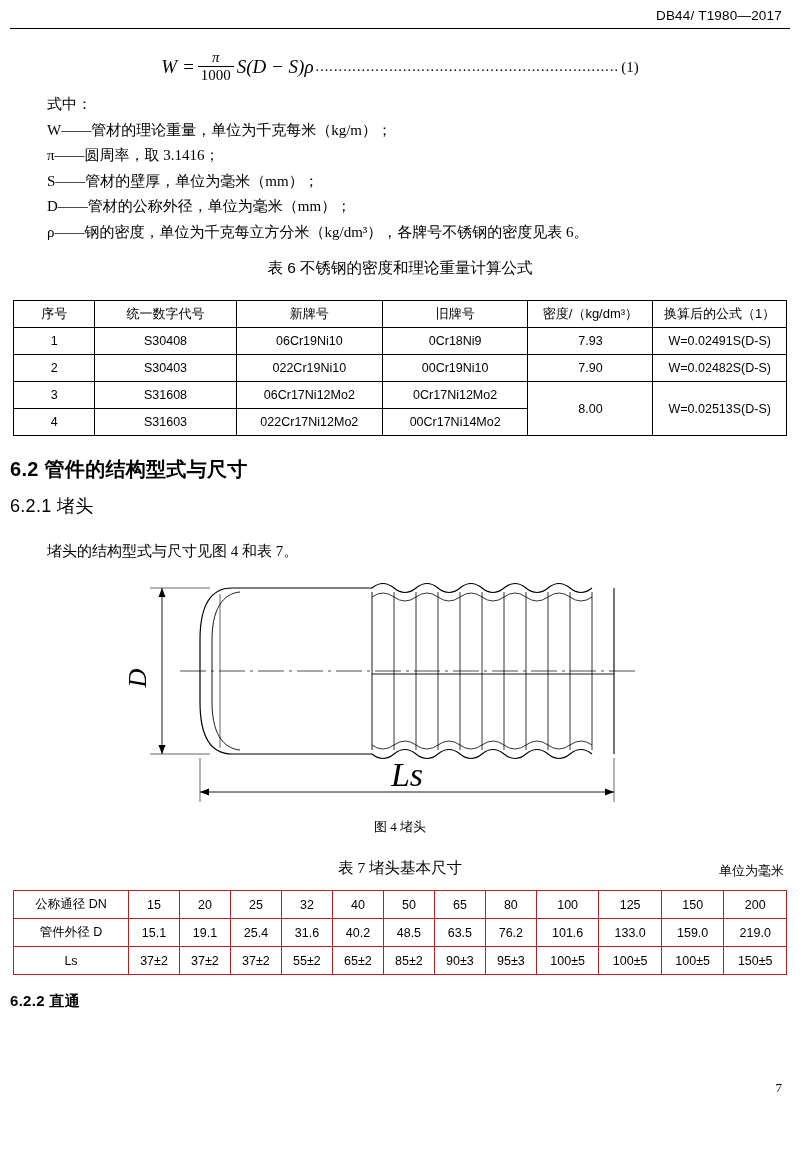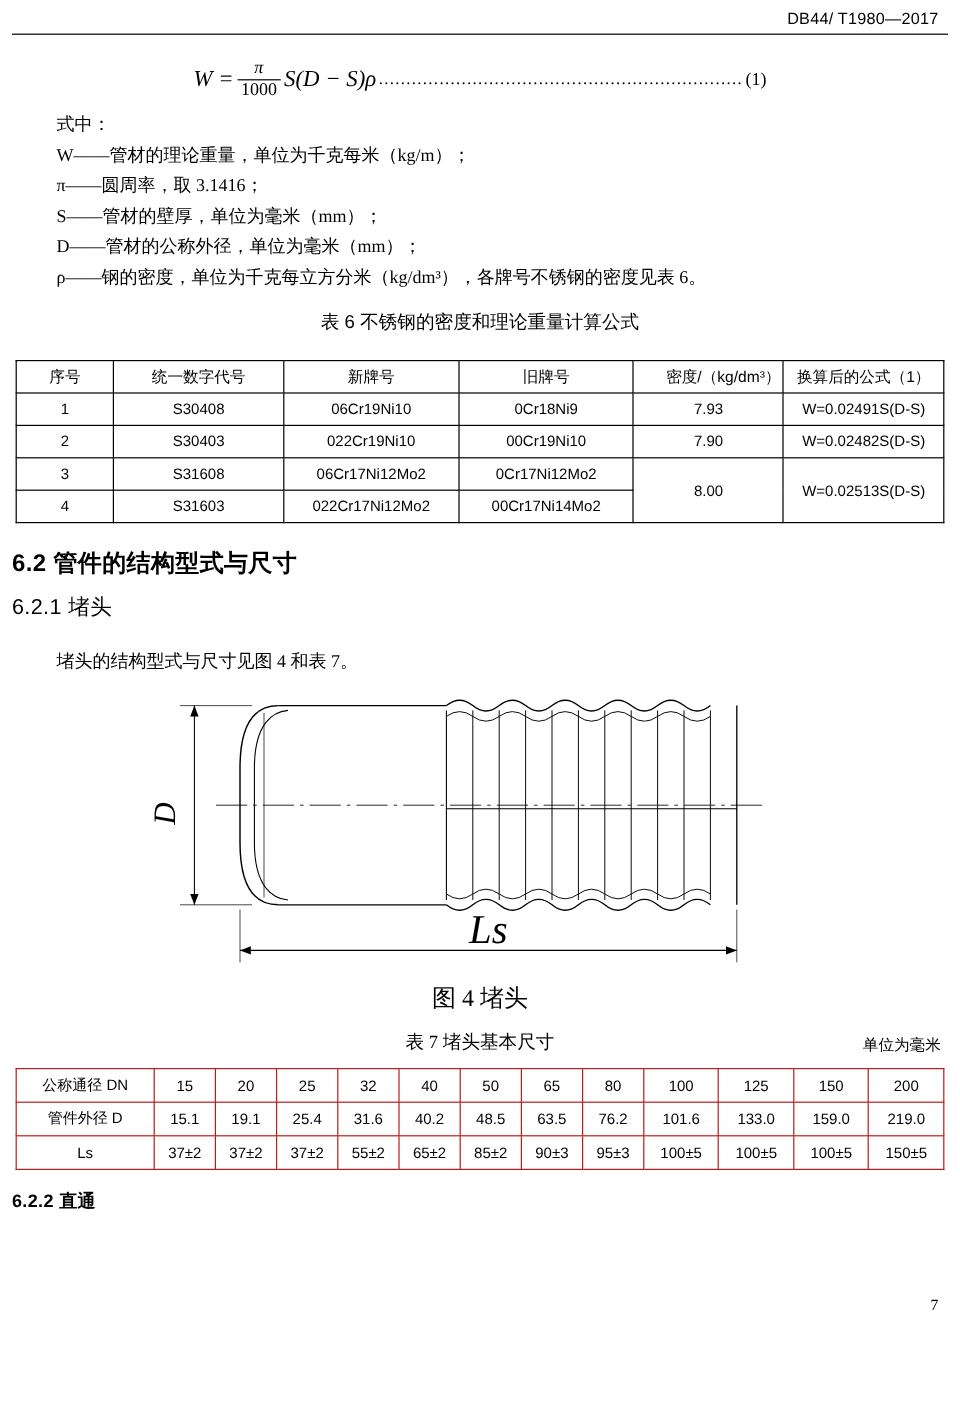--- a/index.html
+++ b/index.html
@@ -132,21 +132,21 @@
     text-align: center;
     height: 26px;
     font-weight: normal;
     padding: 0 2px;
   }
   .t6 thead td { font-size: 13px; }
   .t6 .cw1 { width: 82px; }
   .t6 .cw2 { width: 145px; }
   .t6 .cw3 { width: 145px; }
   .t6 .cw4 { width: 145px; }
-  .t6 .cw5 { width: 125px; text-align: right; }
+  .t6 .cw5 { width: 125px; }
   .t6 .cw6 { width: 132px; }
   
   .h62 {
     position: absolute;
     top: 456px;
     left: 10px;
     font-family: Liberation Sans, sans-serif;
     font-size: 20px;
     font-weight: bold;
     letter-spacing: 0.3px;
@@ -173,21 +173,21 @@
     left: 120px;
     width: 560px;
     height: 250px;
   }
   .figcap {
     position: absolute;
     top: 818px;
     left: 0;
     width: 800px;
     text-align: center;
-    font-size: 20px;
+    font-size: 13px;
     font-family: "Liberation Serif", serif;
   }
   
   .cap7 {
     position: absolute;
     top: 858px;
     left: 0;
     width: 800px;
     text-align: center;
     font-size: 15.5px;

